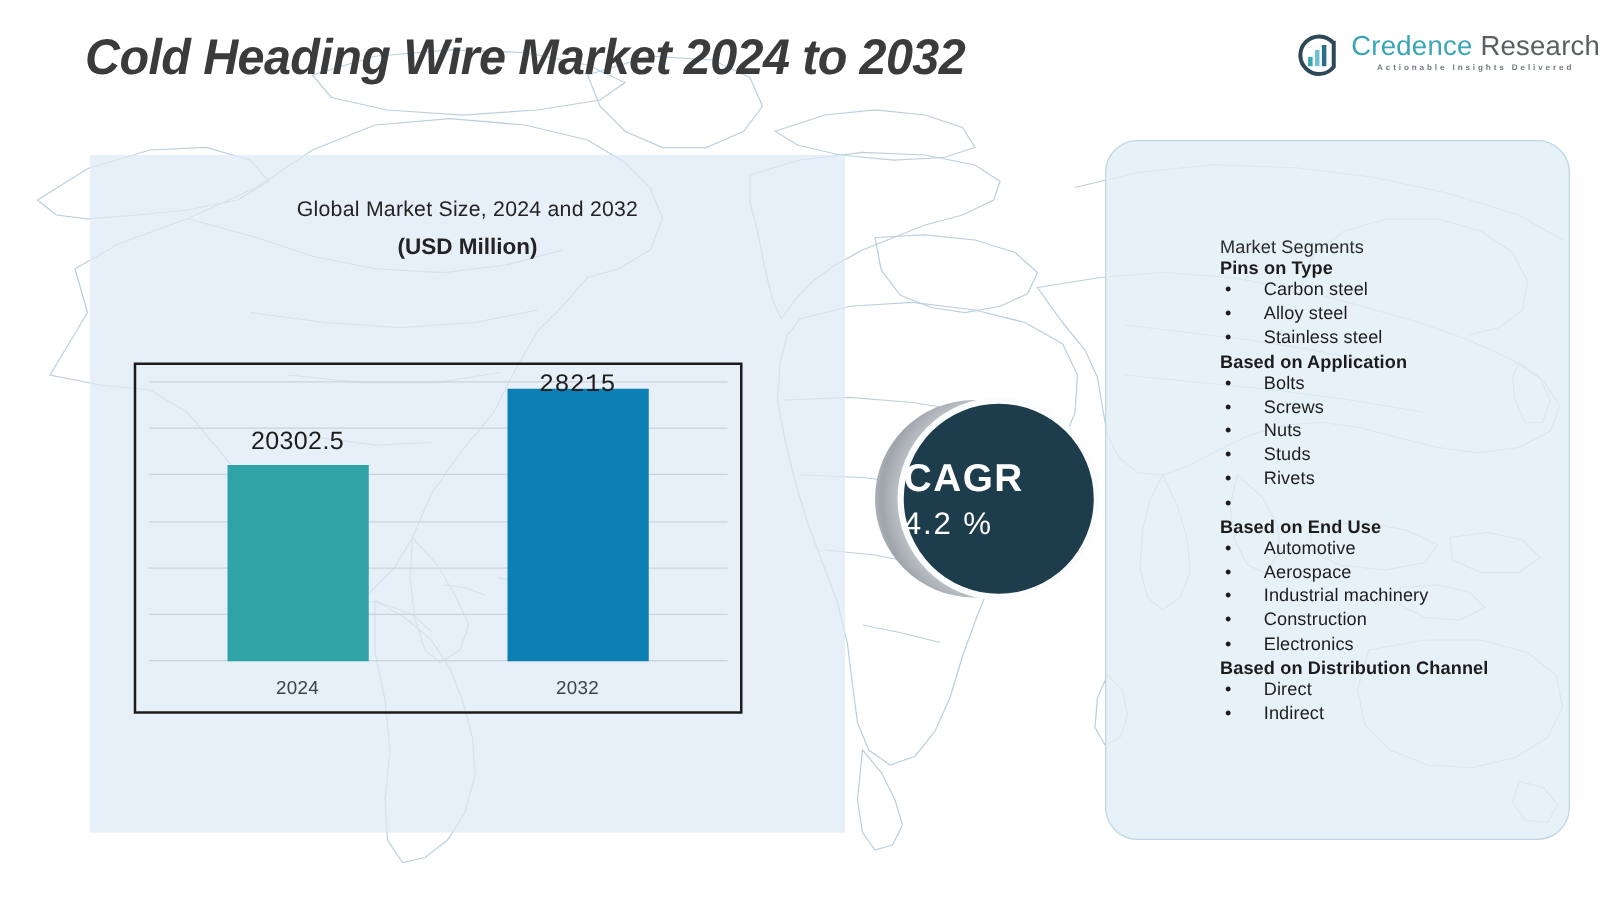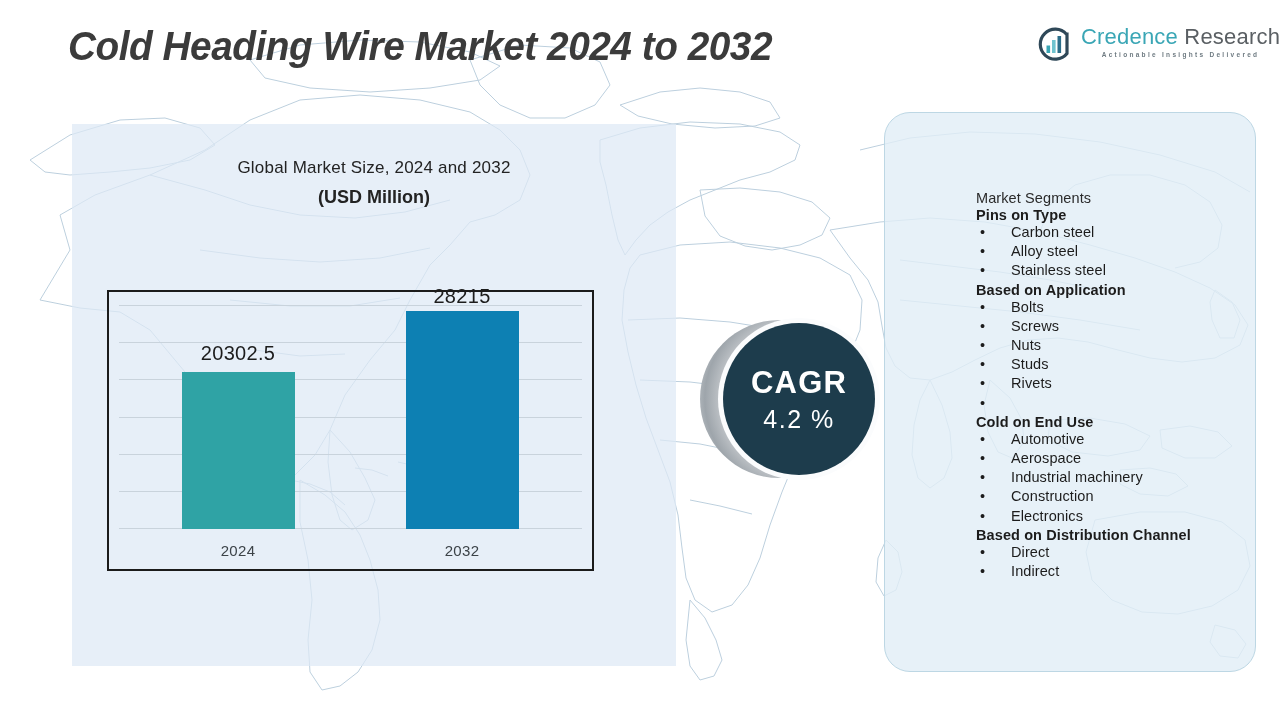--- a/index.html
+++ b/index.html
@@ -89,21 +89,21 @@
     position:absolute;left:0;top:2px;width:158px;height:158px;border-radius:50%;
     background:radial-gradient(circle at 62% 50%, #ffffff 0 54%, #c3c7cb 60%, #9ea5ab 74%, #e9ecef 96%, #f3f5f7 100%);
   }
   .cagr-shadow-mask{
     position:absolute;left:18px;top:0px;width:162px;height:162px;border-radius:50%;
     background:#fbfcfd;
   }
   .cagr-circle{
     position:absolute;left:23px;top:5px;width:152px;height:152px;border-radius:50%;
     background:#1d3c4c;
-    display:flex;flex-direction:column;align-items:center;justify-content:center;
+    display:flex;flex-direction:column;align-items:flex-start;justify-content:center;
     color:#ffffff;
   }
   .cagr-title{font-size:31px;font-weight:bold;letter-spacing:1.2px;line-height:1;}
   .cagr-value{font-size:25px;font-weight:300;letter-spacing:1.5px;margin-top:9px;line-height:1;}
 
   
   .segments{
     position:absolute;left:976px;top:190px;width:270px;z-index:4;
     color:#1c1c1c;
   }
@@ -204,21 +204,21 @@
         <div class="gridline" style="bottom: 77.1667px;"></div>
         <div class="gridline" style="bottom: 114.333px;"></div>
         <div class="gridline" style="bottom: 151.5px;"></div>
         <div class="gridline" style="bottom: 188.667px;"></div>
         <div class="gridline" style="bottom: 225.833px;"></div>
         <div class="gridline" style="bottom: 263px;"></div>
         <div class="bar" style="left: 72.5px; width: 113px; height: 157px; background: rgb(47, 163, 165);"></div>
         <div class="bar-label" style="left: 49px; width: 160px; bottom: 204px;">20302.5</div>
         <div class="cat-label" style="left: 69px; width: 120px;">2024</div>
         <div class="bar" style="left: 296.5px; width: 113px; height: 218px; background: rgb(13, 128, 179);"></div>
-        <div class="bar-label" style="left: 273px; width: 160px; bottom: 261px;">28215</div>
+        <div class="bar-label" style="left: 273px; width: 160px; bottom: 249px; font-family: Liberation Mono, monospace;">28215</div>
         <div class="cat-label" style="left: 293px; width: 120px;">2032</div>
       </div>
   </div>
 
   <div class="cagr-wrap">
     <div class="cagr-shadow"></div>
     <div class="cagr-shadow-mask"></div>
     <div class="cagr-circle">
       <div class="cagr-title">CAGR</div>
       <div class="cagr-value">4.2 %</div>
@@ -257,21 +257,21 @@
         <span class="seg-bullet">•</span>
         <span class="seg-text">Studs</span>
       </div>
       <div class="seg-item">
         <span class="seg-bullet">•</span>
         <span class="seg-text">Rivets</span>
       </div>
       <div class="seg-item">
         <span class="seg-bullet">•</span>
       </div>
-      <div class="seg-group-title">Cold on End Use</div>
+      <div class="seg-group-title">Based on End Use</div>
       <div class="seg-item">
         <span class="seg-bullet">•</span>
         <span class="seg-text">Automotive</span>
       </div>
       <div class="seg-item">
         <span class="seg-bullet">•</span>
         <span class="seg-text">Aerospace</span>
       </div>
       <div class="seg-item">
         <span class="seg-bullet">•</span>

